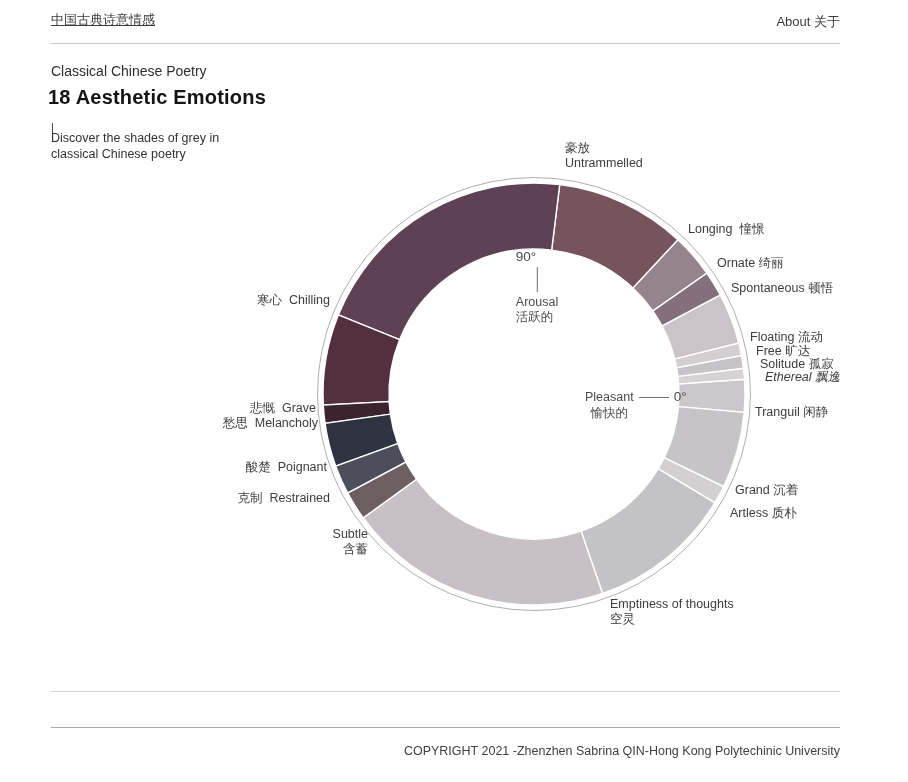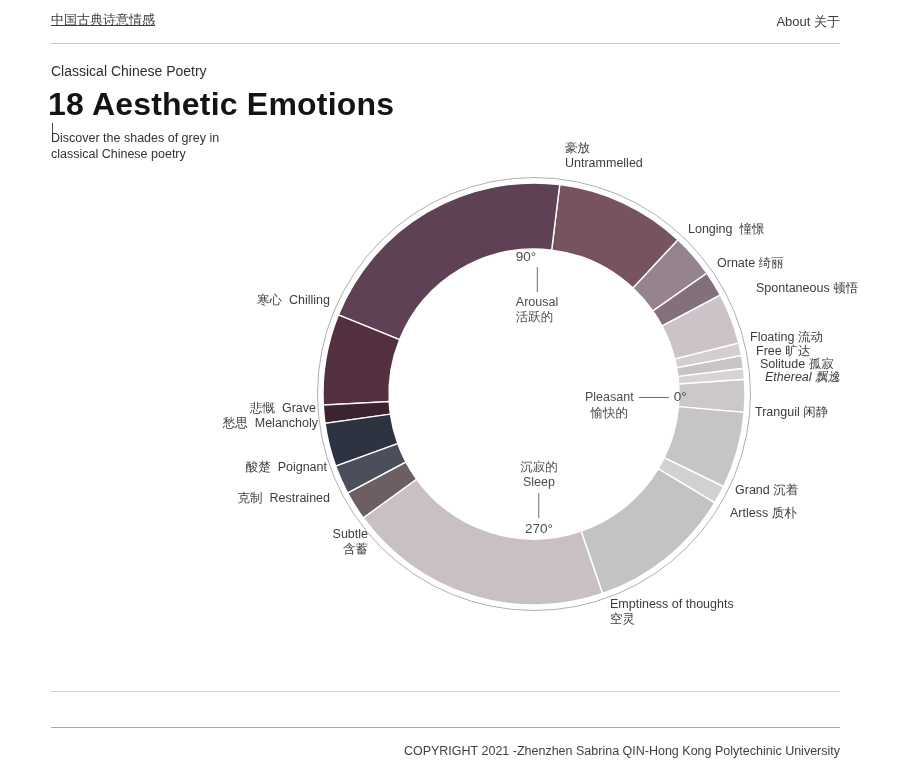--- a/index.html
+++ b/index.html
@@ -11,21 +11,21 @@
   .abs{position:absolute;}
   
   #site-title{left:51px;top:11px;font-size:13px;color:#3b3b3b;text-decoration:underline;}
   #about-link{right:68px;top:13px;font-size:13px;color:#3b3b3b;cursor:pointer;}
   .hairline{left:51px;width:789px;height:0;border-top:1px solid #c6c6c6;}
   #rule-top{top:43px;}
   #rule-bottom-1{top:691px;border-top-color:#d2d2d2;}
   #rule-bottom-2{top:727px;border-top-color:#a8a8a8;}
   
   #kicker{left:51px;top:63px;font-size:14px;color:#2e2e2e;}
-  #page-title{left:48px;top:86px;font-size:32px;font-weight:bold;color:#141414;letter-spacing:.2px;}
+  #page-title{left:48px;top:86px;font-size:20px;font-weight:bold;color:#141414;letter-spacing:.2px;}
   #title-tick{left:52px;top:123px;width:1px;height:19px;background:#4a4a4a;}
   #description{left:51px;top:130px;font-size:12.5px;line-height:16px;color:#333;}
   
   #chart-layer{left:0;top:0;width:908px;height:782px;}
   #donut-svg{position:absolute;left:0;top:0;}
   .seg-label{position:absolute;font-size:12.5px;line-height:14.5px;color:#3d3d3d;white-space:pre;}
   .seg-label.right{text-align:right;}
   
   .ax{position:absolute;color:#4c4c4c;font-size:12.5px;}
   .ax .deg{font-size:13.5px;color:#4c4c4c;}
@@ -75,21 +75,21 @@
       <path d="M 602.69 593.50 A 211 211 0 0 0 714.86 502.67 L 658.29 468.68 A 145 145 0 0 1 581.21 531.10 Z" fill="#c3c2c5" stroke="#ffffff" stroke-width="1.4"></path>
       <path d="M 714.86 502.67 A 211 211 0 0 0 723.65 486.50 L 664.33 457.56 A 145 145 0 0 1 658.29 468.68 Z" fill="#d3d0d2" stroke="#ffffff" stroke-width="1.4"></path>
       <path d="M 723.65 486.50 A 211 211 0 0 0 744.20 412.39 L 678.45 406.64 A 145 145 0 0 1 664.33 457.56 Z" fill="#c6c4c7" stroke="#ffffff" stroke-width="1.4"></path>
     </svg>
   <div id="label-layer">
       <div class="seg-label" style="left: 755px; top: 405px;"><div>Tranguil 闲静</div></div>
       <div class="seg-label" style="left: 765px; top: 370px; font-style: italic;"><div>Ethereal 飘逸</div></div>
       <div class="seg-label" style="left: 760px; top: 357px;"><div>Solitude 孤寂</div></div>
       <div class="seg-label" style="left: 756px; top: 344px;"><div>Free 旷达</div></div>
       <div class="seg-label" style="left: 750px; top: 330px;"><div>Floating 流动</div></div>
-      <div class="seg-label" style="left: 731px; top: 281px; margin-left: 25px;"><div>Spontaneous 顿悟</div></div>
+      <div class="seg-label" style="left: 731px; top: 281px;"><div>Spontaneous 顿悟</div></div>
       <div class="seg-label" style="left: 717px; top: 256px;"><div>Ornate 绮丽</div></div>
       <div class="seg-label" style="left: 688px; top: 222px;"><div>Longing  憧憬</div></div>
       <div class="seg-label" style="left: 565px; top: 141px;"><div>豪放</div><div>Untrammelled</div></div>
       <div class="seg-label right" style="right: 578px; top: 293px;"><div>寒心  Chilling</div></div>
       <div class="seg-label right" style="right: 592px; top: 401px;"><div>悲慨  Grave</div></div>
       <div class="seg-label right" style="right: 590px; top: 416px;"><div>愁思  Melancholy</div></div>
       <div class="seg-label right" style="right: 581px; top: 460px; padding-left: 8px;"><div>酸楚  Poignant</div></div>
       <div class="seg-label right" style="right: 578px; top: 491px;"><div>克制  Restrained</div></div>
       <div class="seg-label right" style="right: 540px; top: 527px;"><div>Subtle</div><div>含蓄</div></div>
       <div class="seg-label" style="left: 610px; top: 597px;"><div>Emptiness of thoughts</div><div>空灵</div></div>
@@ -107,23 +107,17 @@
 
   <div class="ax" id="ax-right">
     <div class="stack">
       <div>Pleasant</div>
       <div>愉快的</div>
     </div>
     <div class="hline"></div>
     <div class="deg">0°</div>
   </div>
 
-  <div class="ax" id="ax-bottom">
-    <div>沉寂的</div>
-    <div>Sleep</div>
-    <div class="vline"></div>
-    <div class="deg">270°</div>
-  </div>
 </div>
 
 <div class="abs hairline" id="rule-bottom-1"></div>
 <div class="abs hairline" id="rule-bottom-2"></div>
 <div class="abs" id="copyright">COPYRIGHT 2021 -Zhenzhen Sabrina QIN-Hong Kong Polytechinic University</div>
 
 </body></html>

